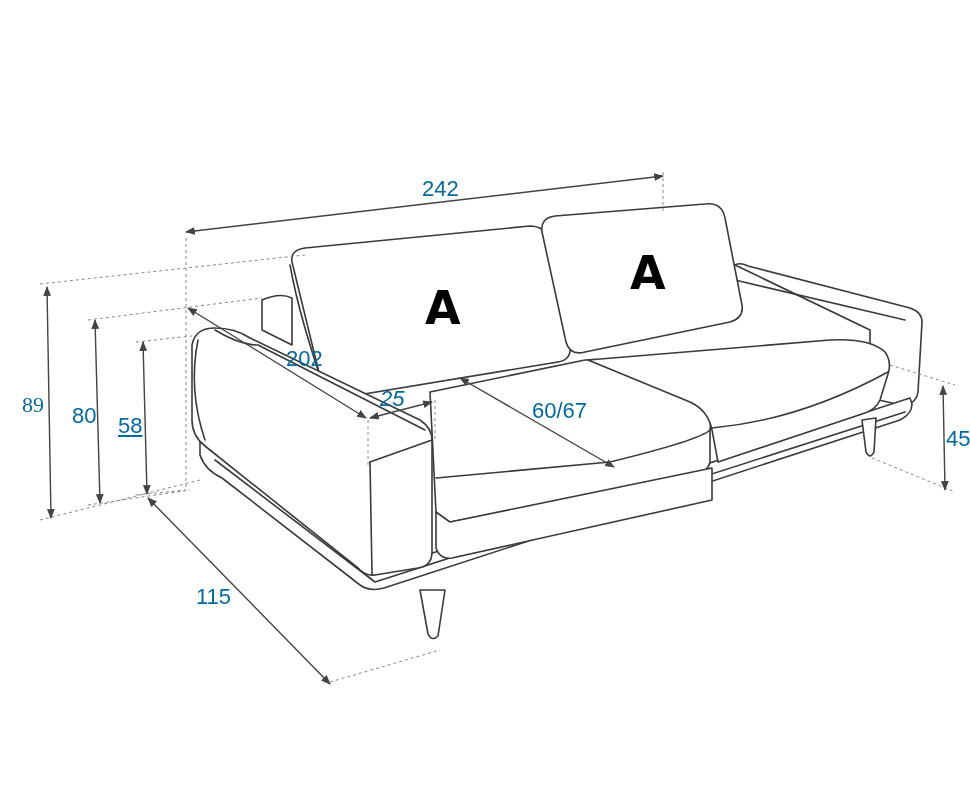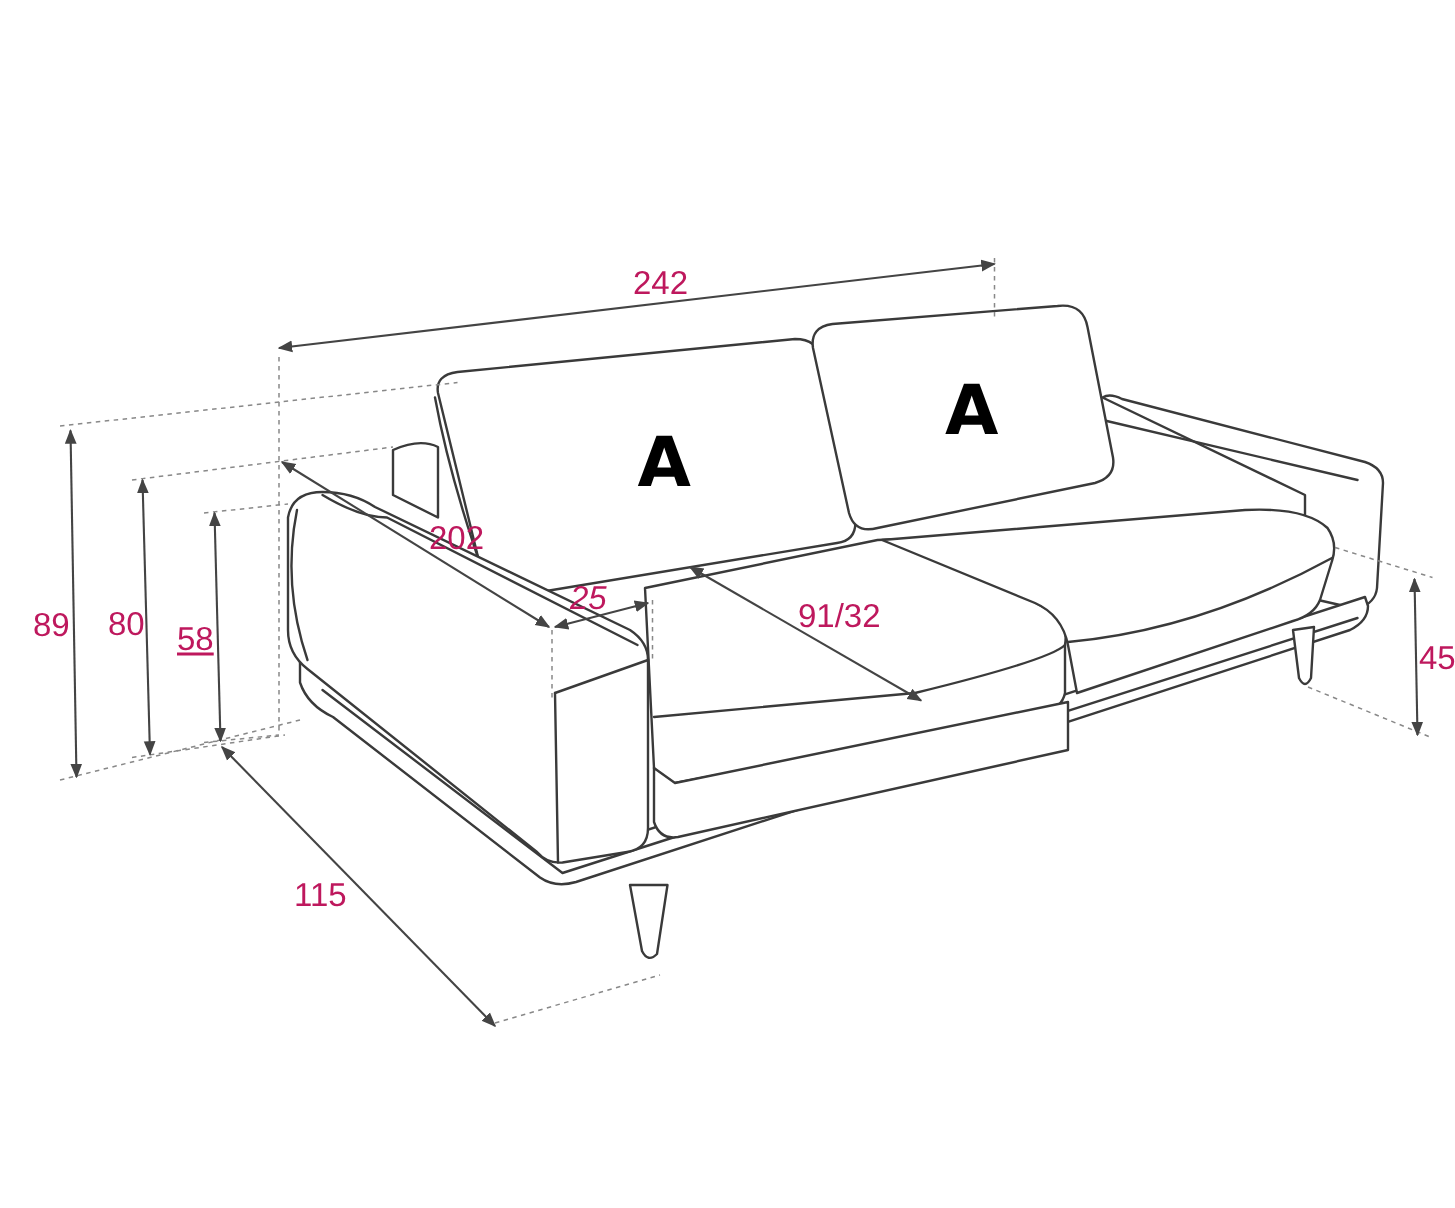--- a/index.html
+++ b/index.html
@@ -5,21 +5,21 @@
   html, body { margin: 0; padding: 0; background: #ffffff; }
   body { width: 970px; height: 805px; overflow: hidden; position: relative; }
   #stage { position: absolute; left: 0; top: 0; width: 970px; height: 805px; }
   svg { position: absolute; left: 0; top: 0; }
   .outline { fill: #ffffff; stroke: #3a3a3a; stroke-width: 1.6; stroke-linejoin: round; stroke-linecap: round; }
   .line { fill: none; stroke: #3a3a3a; stroke-width: 1.6; stroke-linecap: round; stroke-linejoin: round; }
   .dim { fill: none; stroke: #444; stroke-width: 1.4; }
   .ext { fill: none; stroke: #888; stroke-width: 1; stroke-dasharray: 3 3; }
   .label {
     position: absolute; font-family: "Liberation Sans", sans-serif;
-    font-size: 22px; color: #be185d; line-height: 1; white-space: nowrap;
+    font-size: 22px; color: #0369a1; line-height: 1; white-space: nowrap;
   }
   .cushion-letter {
     position: absolute; font-family: "DejaVu Sans", sans-serif;
     font-weight: bold; font-size: 46px; color: #000; line-height: 1;
   }
 </style>
 </head>
 <body>
 
 <div id="stage">
@@ -98,21 +98,21 @@
       <line class="dim" x1="460" y1="378" x2="614" y2="467" marker-start="url(#arr)" marker-end="url(#arr)"></line>
       <line class="dim" x1="943" y1="386" x2="945" y2="490" marker-start="url(#arr)" marker-end="url(#arr)"></line>
       <line class="dim" x1="148" y1="498" x2="330" y2="684" marker-start="url(#arr)" marker-end="url(#arr)"></line>
     </g>
   </svg>
 
   <div class="cushion-letter" style="left:425px; top:285px;">A</div>
   <div class="cushion-letter" style="left:630px; top:250px;">A</div>
 
   <div class="label" style="left:422px; top:178px;">242</div>
-  <div class="label" style="left:22px; top:406px;">89</div>
+  <div class="label" style="left:22px; top:394px;font-family:Liberation Serif, serif;">89</div>
   <div class="label" style="left:72px; top:405px;">80</div>
   <div class="label" style="left:118px; top:415px;text-decoration:underline;">58</div>
   <div class="label" style="left:286px; top:348px;">202</div>
   <div class="label" style="left:380px; top:388px;font-style:italic;">25</div>
-  <div class="label" style="left:532px; top:400px;">91/32</div>
+  <div class="label" style="left:532px; top:400px;">60/67</div>
   <div class="label" style="left:946px; top:428px;">45</div>
   <div class="label" style="left:196px; top:586px;">115</div>
 </div>
 
 </body></html>

